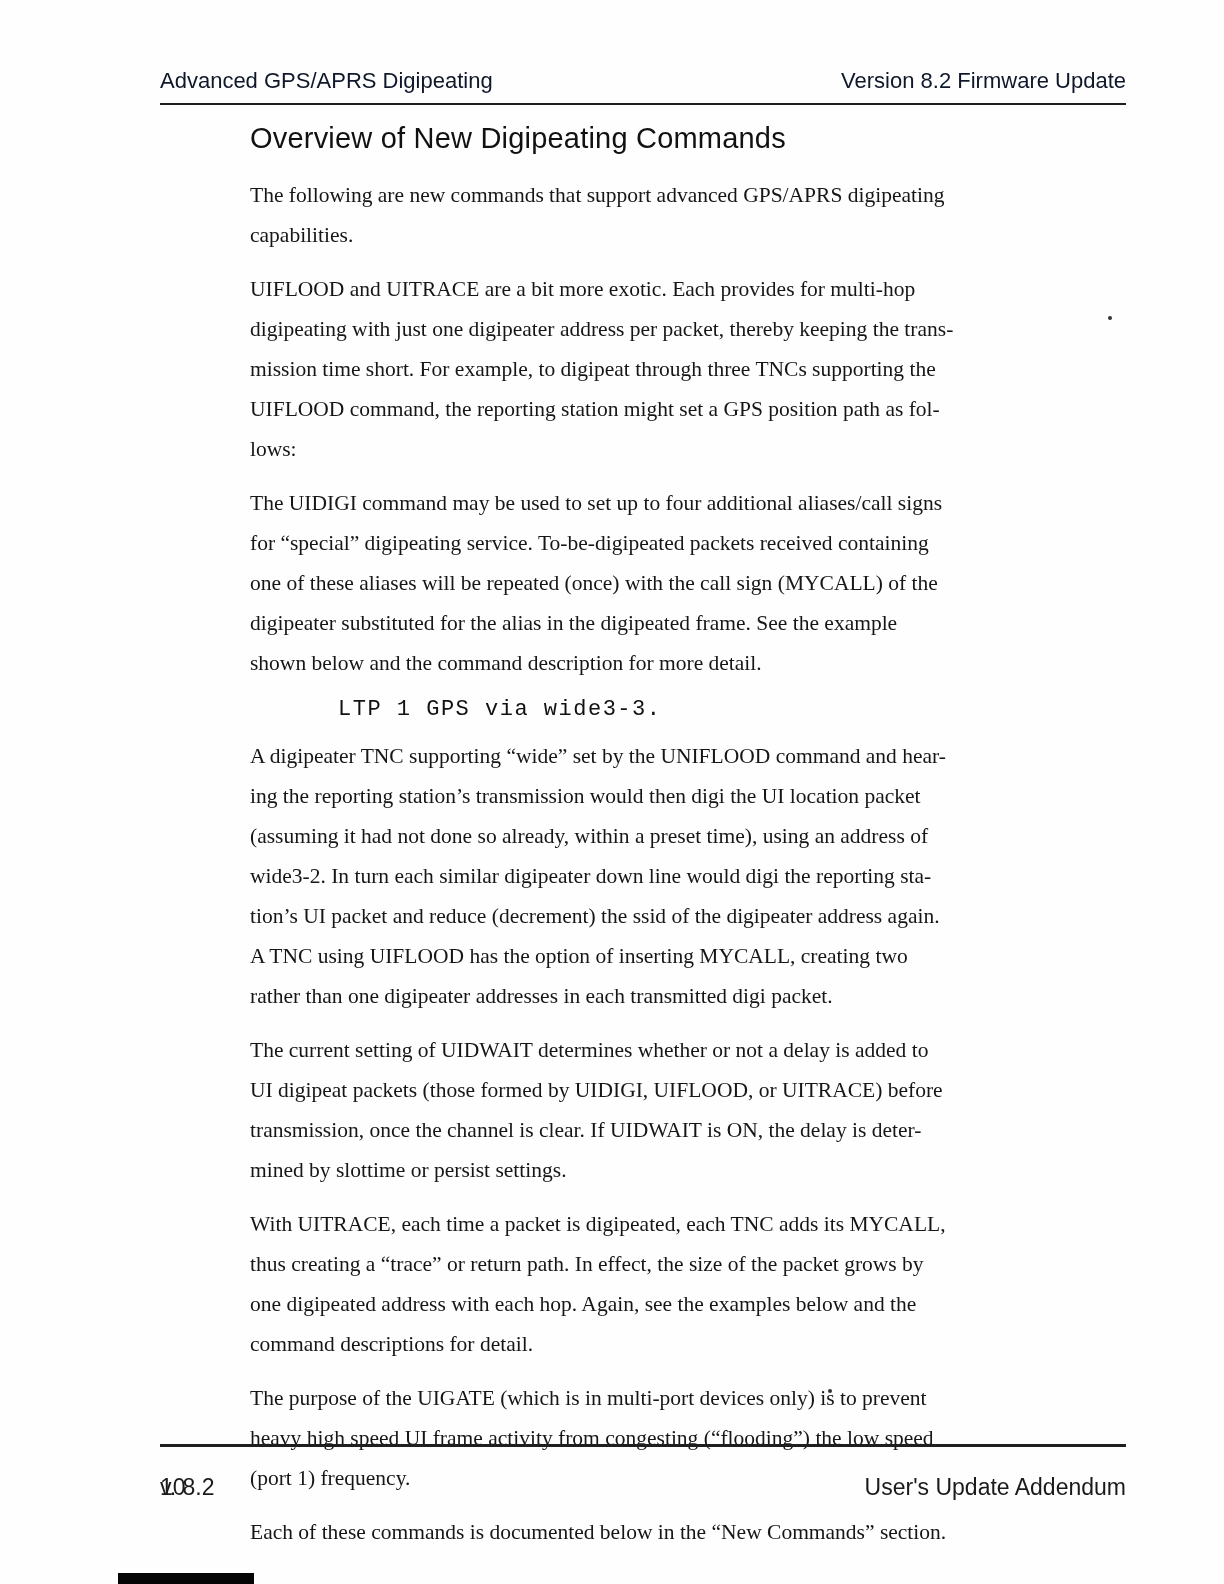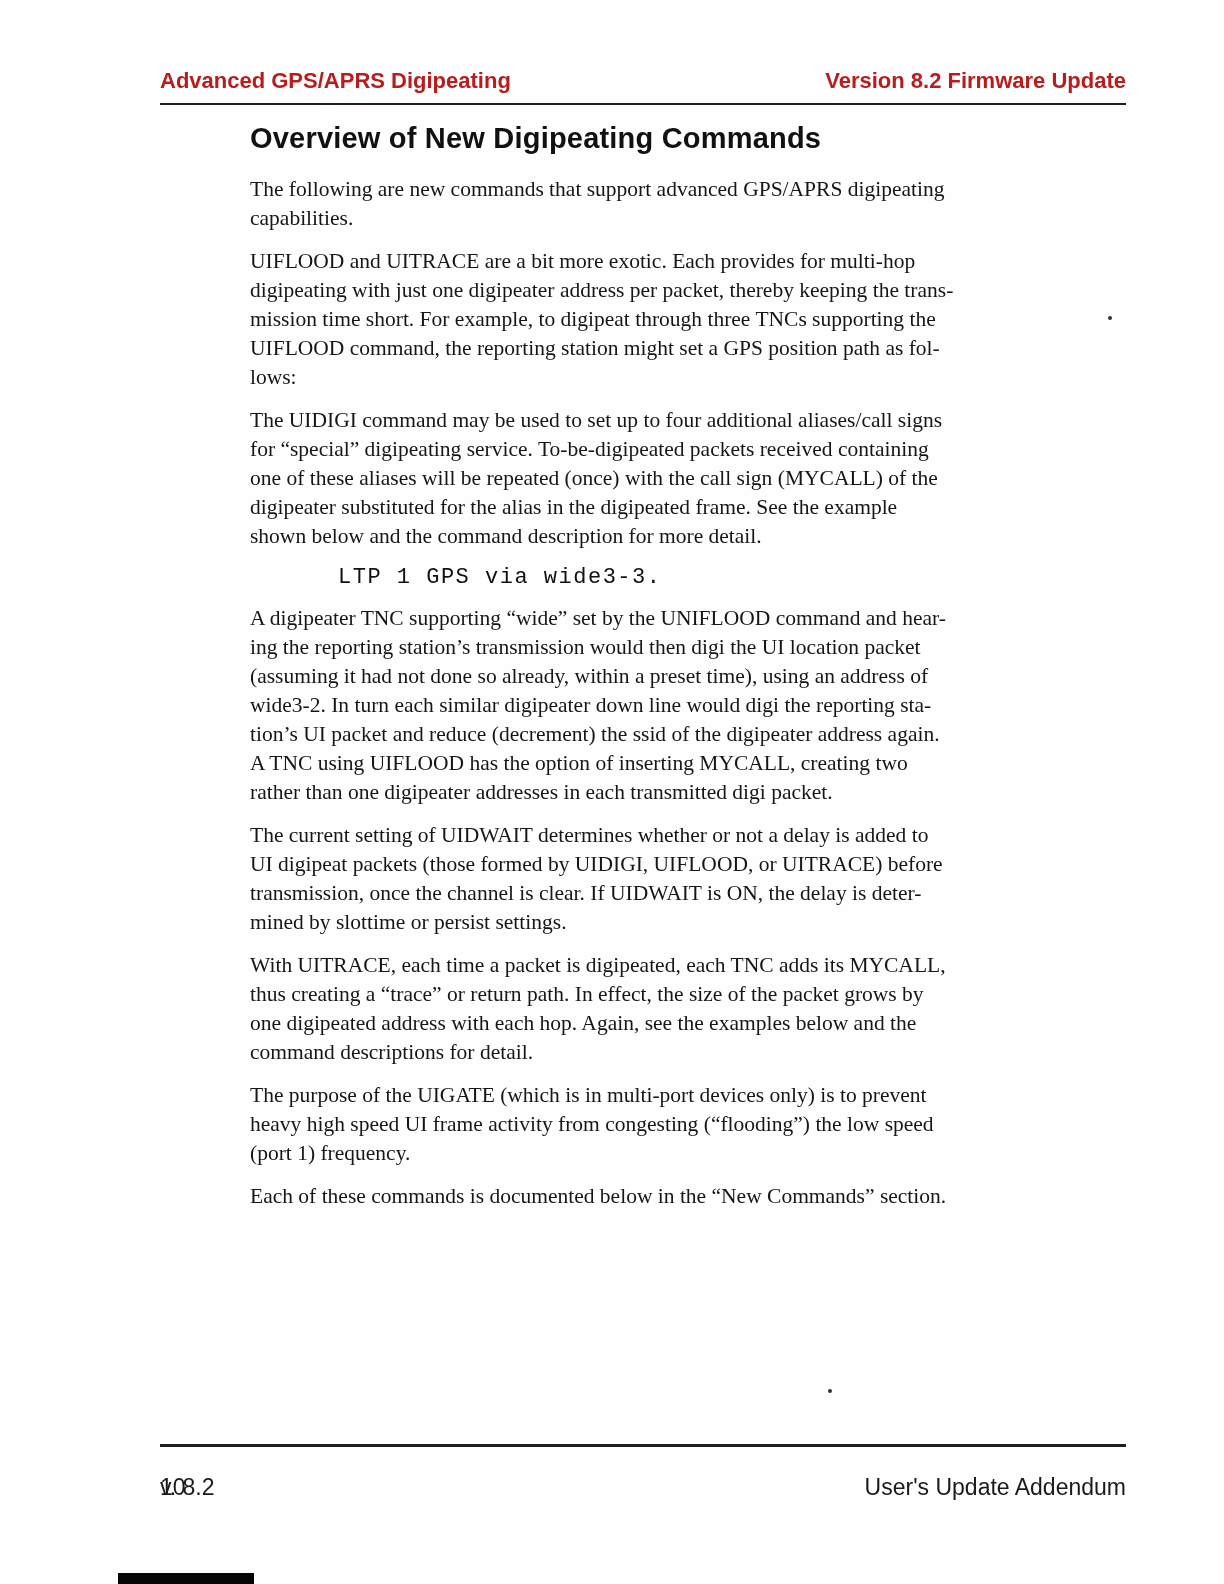--- a/index.html
+++ b/index.html
@@ -16,48 +16,48 @@
   .header {
     position: absolute;
     top: 68px;
     left: 160px;
     right: 98px;
     display: flex;
     justify-content: space-between;
     align-items: baseline;
     font-family: "Liberation Sans", sans-serif;
     font-size: 22px;
-    font-weight: 700;
-    color: #b91c1c;
+    font-weight: 400;
+    color: #0f172a;
   }
   .header-rule {
     position: absolute;
     top: 103px;
     left: 160px;
     right: 98px;
     border-bottom: 2px solid #1f1f1f;
   }
   .content {
     position: absolute;
     top: 122px;
     left: 250px;
     width: 875px;
   }
   .page-title {
     font-family: "Liberation Sans", sans-serif;
     font-size: 29px;
-    font-weight: 700;
+    font-weight: 400;
     color: #111;
     margin-bottom: 20px;
     letter-spacing: 0.2px;
   }
   .para {
     font-family: "Liberation Serif", serif;
     font-size: 21.5px;
-    line-height: 29px;
+    line-height: 40px;
     color: #161616;
     white-space: pre-line;
     margin-bottom: 14px;
   }
   .code-line {
     font-family: "Liberation Mono", "DejaVu Sans Mono", monospace;
     font-size: 22px;
     font-weight: 400;
     letter-spacing: 1.5px;
     color: #111;

